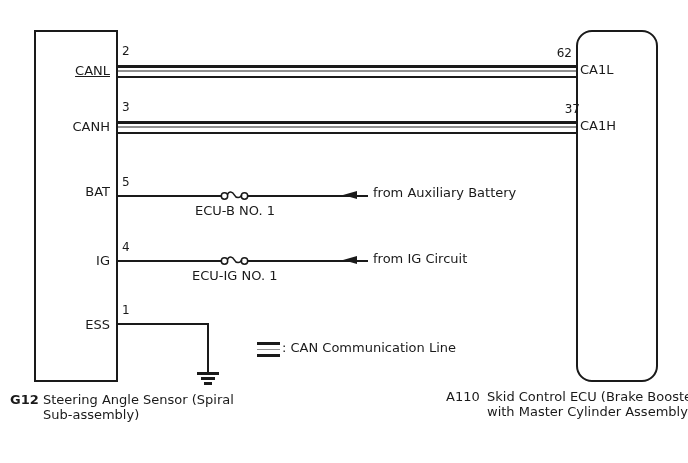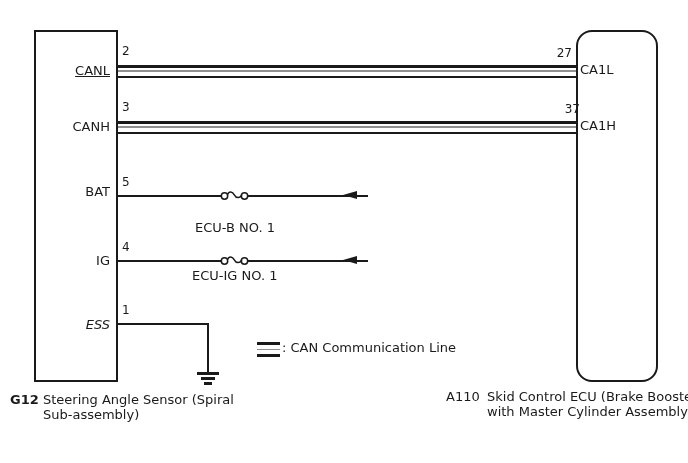--- a/index.html
+++ b/index.html
@@ -56,52 +56,54 @@
   <div class="can-group" style="left:118px;top:121px;width:458px;">
     <i class="t"></i>
       <i class="m"></i>
       <i class="b"></i>
   </div>
 
   <span class="lbl right-align" style="left:30px;width:80px;top:64px;text-decoration:underline;">CANL</span>
   <span class="lbl right-align" style="left:30px;width:80px;top:120px;">CANH</span>
   <span class="lbl right-align" style="left:30px;width:80px;top:185px;">BAT</span>
   <span class="lbl right-align" style="left:30px;width:80px;top:254px;">IG</span>
-  <span class="lbl right-align" style="left:30px;width:80px;top:318px;font-style:italic;">ESS</span>
+  <span class="lbl right-align" style="left:30px;width:80px;top:318px;">ESS</span>
 
   <span class="pin-num" style="left:122px;top:45px;">2</span>
   <span class="pin-num" style="left:122px;top:101px;">3</span>
   <span class="pin-num" style="left:122px;top:176px;">5</span>
   <span class="pin-num" style="left:122px;top:241px;">4</span>
   <span class="pin-num" style="left:122px;top:304px;">1</span>
 
-  <span class="pin-num right-align" style="left:532px;width:40px;top:47px;">27</span>
+  <span class="pin-num right-align" style="left:532px;width:40px;top:47px;">62</span>
   <span class="pin-num right-align" style="left:540px;width:40px;top:103px;">37</span>
   <span class="lbl" style="left:580px;top:63px;">CA1L</span>
   <span class="lbl" style="left:580px;top:119px;">CA1H</span>
 
   <div class="wire-h" style="left:118px;top:195px;width:103px;"></div>
   <div class="wire-h" style="left:248px;top:195px;width:120px;"></div>
   <svg class="abs" style="left:215px;top:189px;" width="36" height="14" viewBox="0 0 36 14">
     <circle cx="9.5" cy="7" r="3.2" fill="#ffffff" stroke="#1a1a1a" stroke-width="1.5"></circle>
     <circle cx="29.5" cy="7" r="3.2" fill="#ffffff" stroke="#1a1a1a" stroke-width="1.5"></circle>
     <path d="M 12.4 5.6 C 14 1.8, 17.5 2.2, 19.3 5.8 C 21 9.2, 25 9.8, 26.8 5.8" fill="none" stroke="#1a1a1a" stroke-width="1.5"></path>
   </svg>
   <div class="arrow-w" style="left:343px;top:191px;"></div>
-  <span class="fuse-label" style="left:195px;top:203px;width:78px;margin-top:17px;">ECU-B NO. 1</span>
+  <span class="fuse-label" style="left:195px;top:203px;width:78px;">ECU-B NO. 1</span>
+  <span class="lbl" style="left:373px;top:186px;">from Auxiliary Battery</span>
 
   <div class="wire-h" style="left:118px;top:260px;width:103px;"></div>
   <div class="wire-h" style="left:248px;top:260px;width:120px;"></div>
   <svg class="abs" style="left:215px;top:254px;" width="36" height="14" viewBox="0 0 36 14">
     <circle cx="9.5" cy="7" r="3.2" fill="#ffffff" stroke="#1a1a1a" stroke-width="1.5"></circle>
     <circle cx="29.5" cy="7" r="3.2" fill="#ffffff" stroke="#1a1a1a" stroke-width="1.5"></circle>
     <path d="M 12.4 5.6 C 14 1.8, 17.5 2.2, 19.3 5.8 C 21 9.2, 25 9.8, 26.8 5.8" fill="none" stroke="#1a1a1a" stroke-width="1.5"></path>
   </svg>
   <div class="arrow-w" style="left:343px;top:256px;"></div>
   <span class="fuse-label" style="left:192px;top:268px;width:80px;">ECU-IG NO. 1</span>
+  <span class="lbl" style="left:373px;top:252px;">from IG Circuit</span>
 
   <div class="wire-h" style="left:118px;top:323px;width:91px;"></div>
   <div class="wire-v" style="left:207px;top:323px;height:49px;"></div>
   <div class="gnd-bar" style="left:197px;top:372px;width:22px;"></div>
   <div class="gnd-bar" style="left:201px;top:377px;width:14px;"></div>
   <div class="gnd-bar" style="left:204px;top:382px;width:8px;"></div>
 
   <div class="can-group" style="left:257px;top:342px;width:23px;height:15px;">
     <i class="t" style="height:2.5px;"></i>
     <i class="m" style="top:6.5px;"></i>

